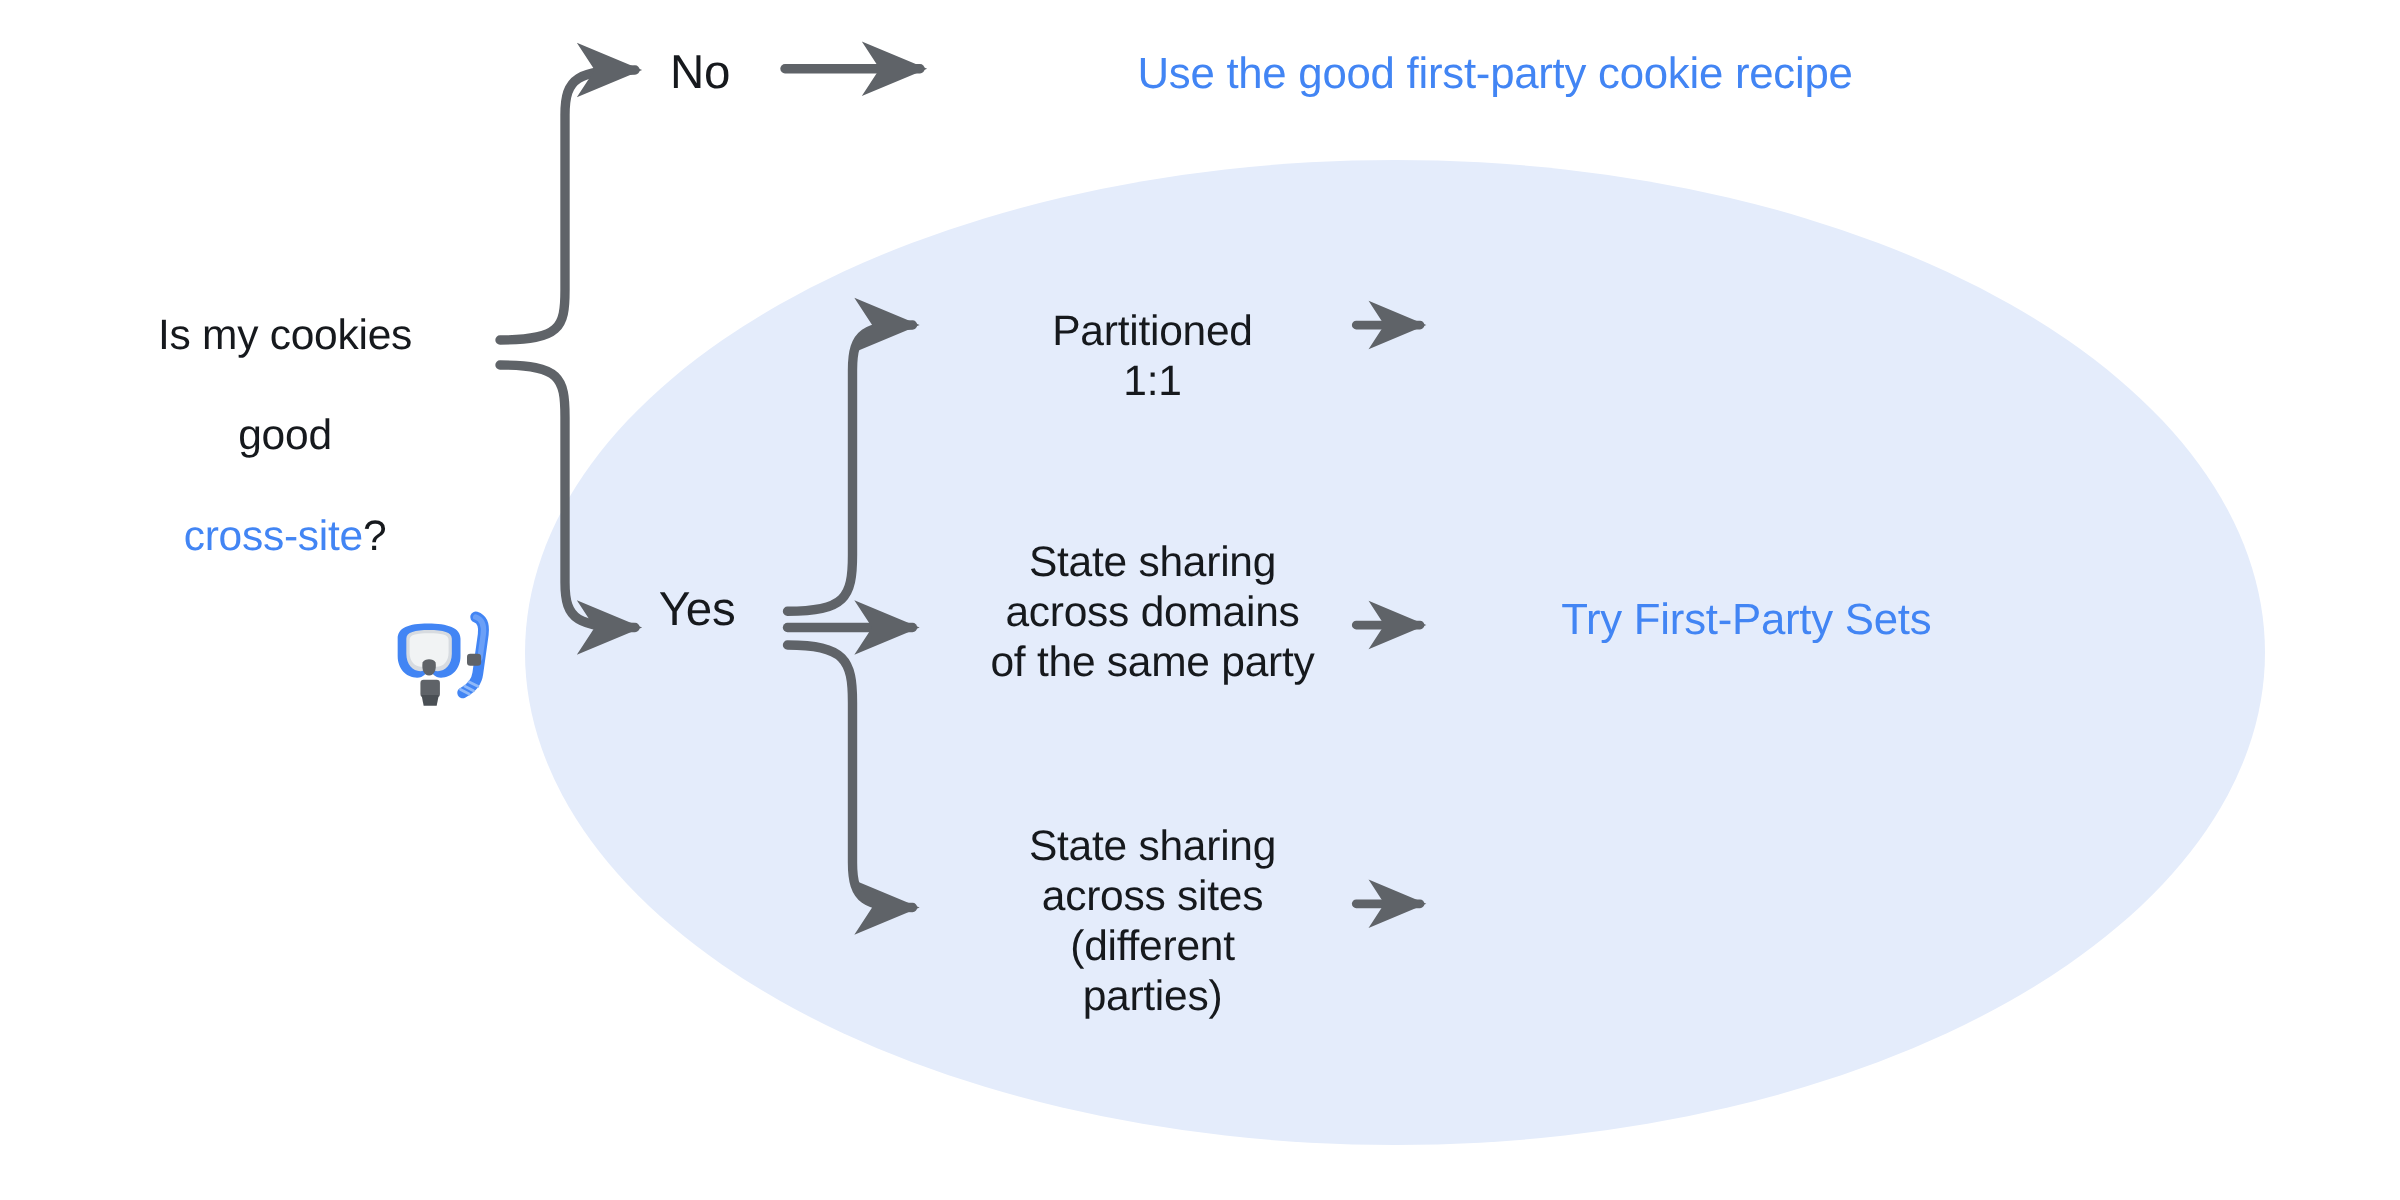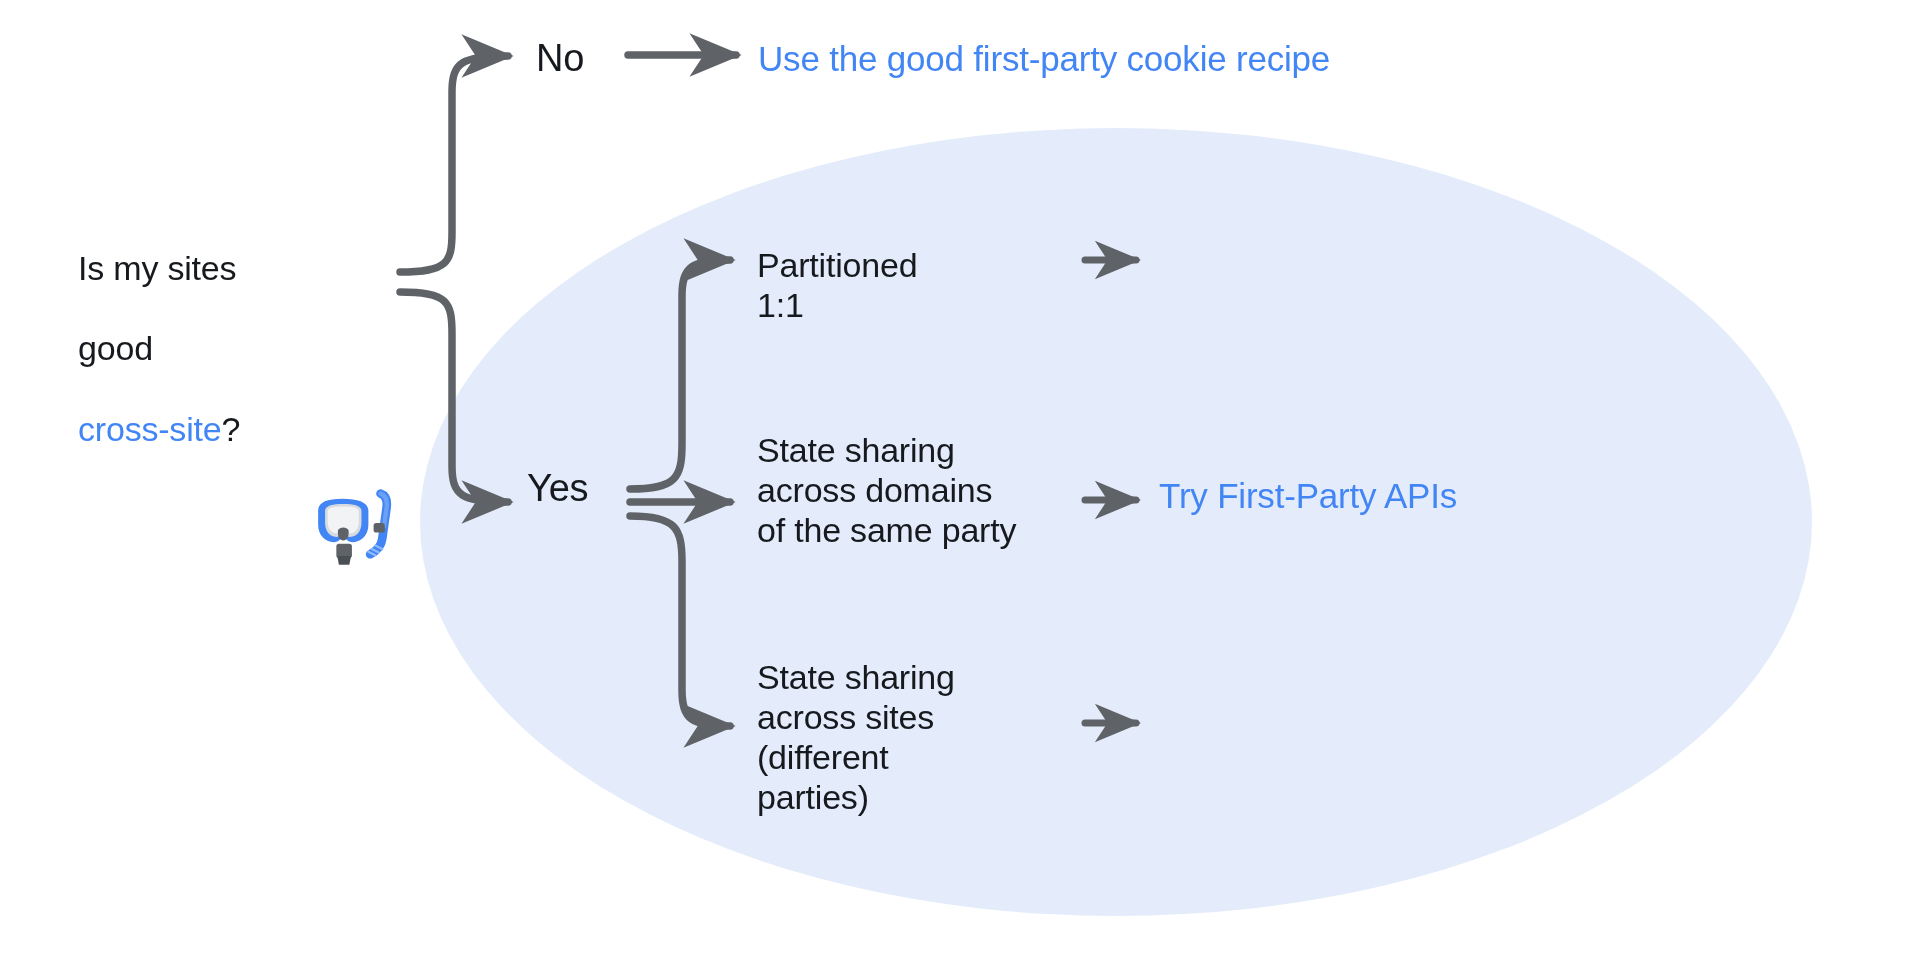--- a/index.html
+++ b/index.html
@@ -41,20 +41,21 @@
     height: 960px;
     pointer-events: none;
   }
 
   
   .node {
     position: absolute;
     line-height: 1.18;
     white-space: pre-line;
     letter-spacing: -0.2px;
+    text-align: center;
   }
 
   .node-question {
     left: 78px;
     top: 208px;
     width: 300px;
     font-size: 34px;
     font-weight: 400;
     color: #16191d;
   }
@@ -78,20 +79,21 @@
   }
   .node-partitioned { left: 757px; top: 245px; }
   .node-domains     { left: 757px; top: 430px; }
   .node-sites       { left: 757px; top: 657px; }
 
   .node-link {
     font-size: 35px;
     font-weight: 400;
     color: #4285f4;
     width: 400px;
+    margin-left: 28px;
   }
   .node-link-recipe      { left: 758px;  top: 38px;  width: 820px; }
   .node-link-partitioned { left: 1159px; top: 196px; width: 390px; }
   .node-link-fps         { left: 1159px; top: 475px; width: 420px; }
   .node-link-apis        { left: 1159px; top: 700px; width: 380px; }
 
   
   .emoji-mask {
     position: absolute;
     left: 306px;
@@ -136,40 +138,40 @@
 
       <path d="M 1085,260 L 1136,260" marker-end="url(#ah-sm)"></path>
 
       <path d="M 1085,500 L 1136,500" marker-end="url(#ah-sm)"></path>
 
       <path d="M 1085,723 L 1136,723" marker-end="url(#ah-sm)"></path>
     </g>
   </svg>
 
   <div class="node node-question">
-    <span>Is my sites</span><br>
+    <span>Is my cookies</span><br>
     <span>good </span><br>
     <span class="kw">cross-site</span><span>?</span>
   </div>
 
   <div class="node label-branch node-no">No</div>
   <div class="node label-branch node-yes">Yes</div>
 
   <div class="node node-option node-partitioned">Partitioned
 1:1</div>
   <div class="node node-option node-domains">State sharing
 across domains
 of the same party</div>
   <div class="node node-option node-sites">State sharing
 across sites
 (different
 parties)</div>
 
   <div class="node node-link node-link-recipe">Use the good first-party cookie recipe</div>
-  <div class="node node-link node-link-fps">Try First-Party APIs</div>
+  <div class="node node-link node-link-fps">Try First-Party Sets</div>
 
   <svg class="emoji-mask" viewBox="0 0 120 120" xmlns="http://www.w3.org/2000/svg">
 
     <path d="M86,18 C92,20 94,26 93,34 L88,70 C87,78 82,84 74,88" fill="none" stroke="#4285f4" stroke-width="10" stroke-linecap="round"></path>
     <path d="M86,18 C92,20 94,26 93,34 L90,56" fill="none" stroke="#6ba0f7" stroke-width="5" stroke-linecap="round"></path>
 
     <g stroke="#8fb9f9" stroke-width="2.6" stroke-linecap="round">
       <line x1="80" y1="78" x2="88" y2="82"></line>
       <line x1="76" y1="82" x2="84" y2="86"></line>
       <line x1="72" y1="85" x2="80" y2="89"></line>

